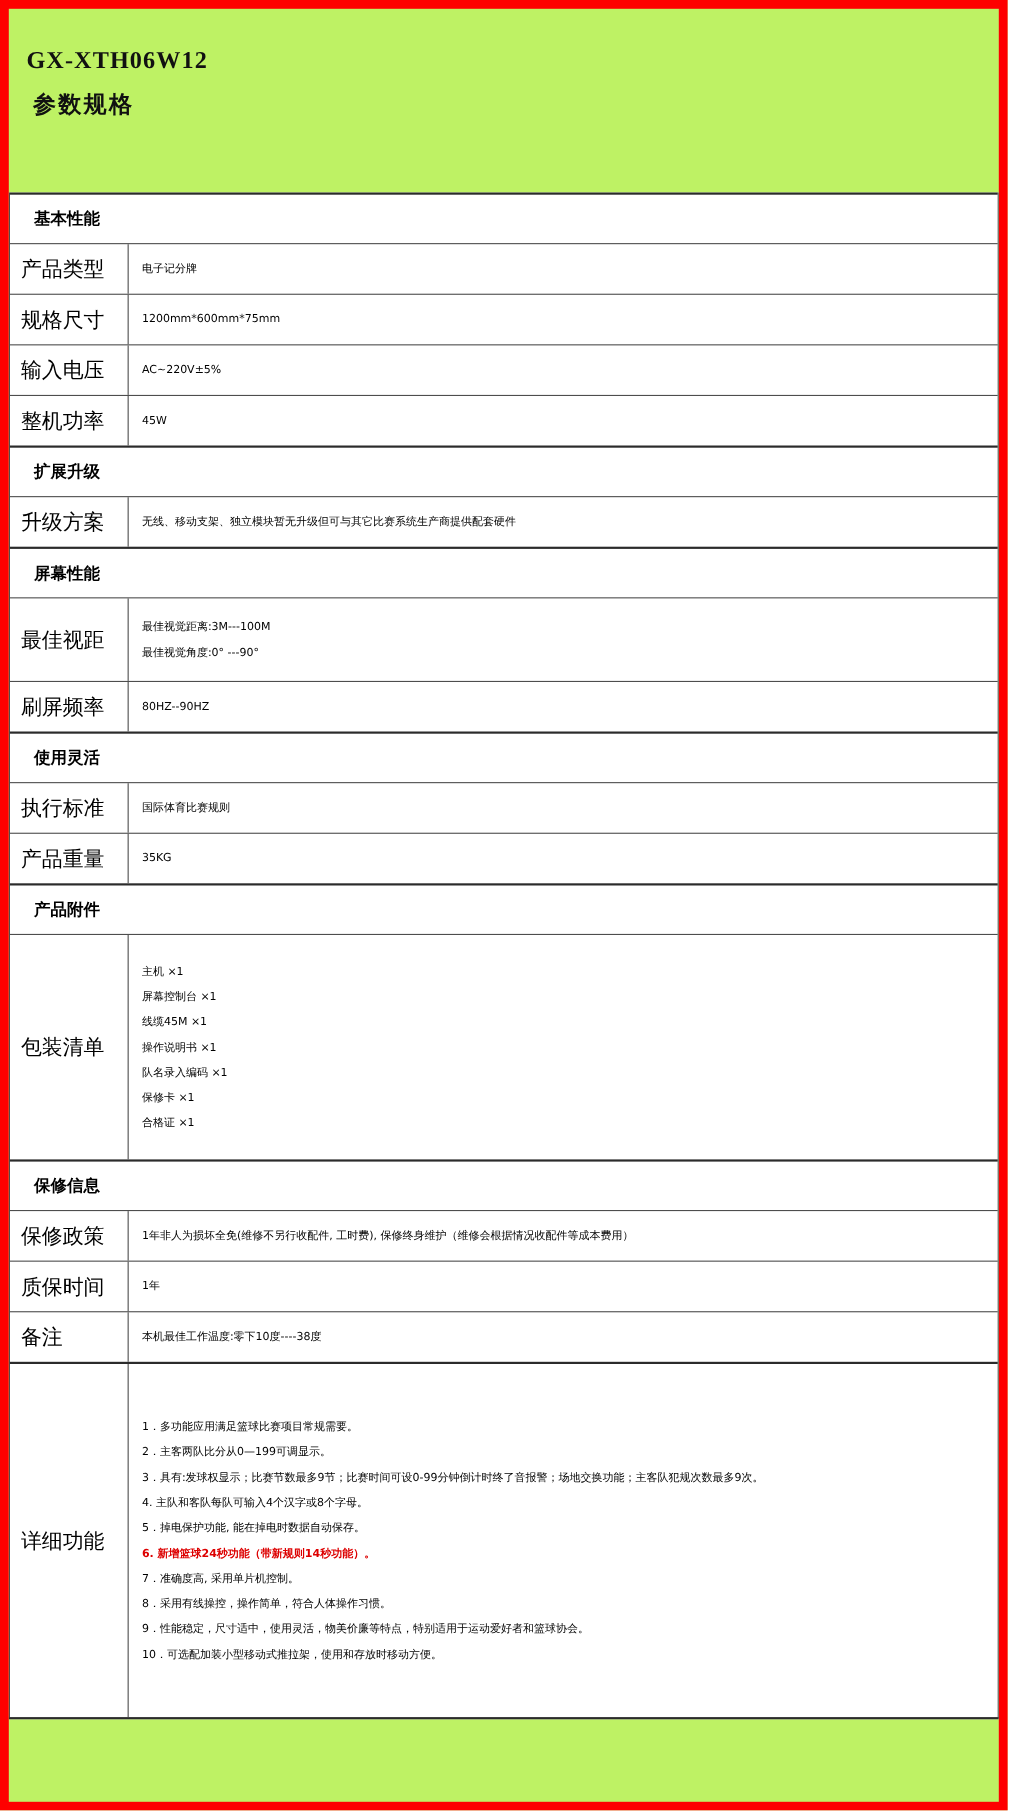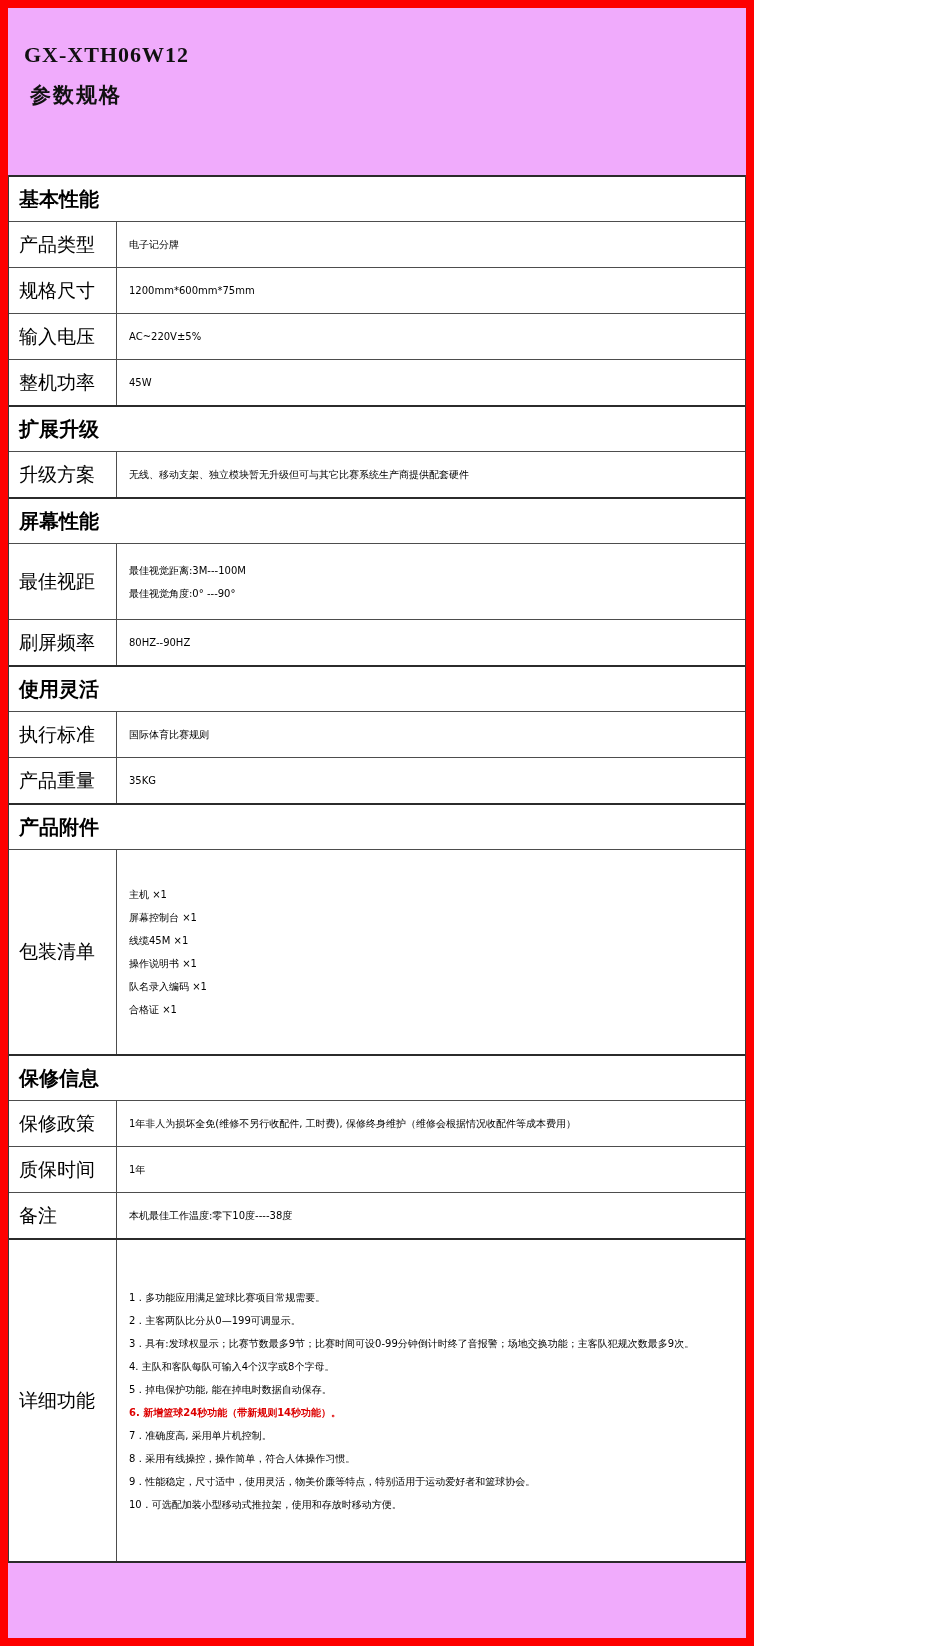--- a/index.html
+++ b/index.html
@@ -1,22 +1,22 @@
 <!DOCTYPE html>
 <html><head>
 <meta charset="utf-8">
 <style>
   * { margin:0; padding:0; box-sizing:border-box; }
   html,body { background:#fff; }
   body { font-family:"DejaVu Sans","Liberation Sans",sans-serif; color:#000; }
 
   .page {
     position:relative;
-    width:754px; height:1646px;
-    background:#f0abfc;
+    width:916px; height:1646px;
+    background:#bef264;
     border:8px solid #fe0000;
     overflow:hidden;
   }
 
   .page-header { padding:34px 0 0 16px; }
   .model-title {
     font-family:"Liberation Serif","DejaVu Serif",serif;
     font-weight:bold; font-size:22px; letter-spacing:1px; color:#111;
   }
   .spec-title {
@@ -29,22 +29,22 @@
     border-left:1px solid #3a3a3a;
     border-right:1px solid #3a3a3a;
     border-bottom:2px solid #2b2b2b;
     background:#fff;
   }
 
   .sec-title {
     min-height:46px;
     border-top:2px solid #2b2b2b;
     display:flex; align-items:center;
-    padding-left:10px;
-    font-weight:bold; font-size:20px; color:#000;
+    padding-left:22px;
+    font-weight:bold; font-size:15px; color:#000;
   }
 
   .row { display:flex; border-top:1px solid #4d4d4d; min-height:46px; }
   .row.sec-start { border-top:2px solid #2b2b2b; }
   .row .label {
     flex:0 0 108px; width:108px;
     border-right:1px solid #4d4d4d;
     display:flex; align-items:center;
     padding-left:10px;
     font-size:19px;
@@ -139,20 +139,21 @@
 
     <div class="sec-title">产品附件</div>
     <div class="row h-pack">
       <div class="label">包装清单</div>
       <div class="value">
         <div class="vline">主机 ×1</div>
         <div class="vline">屏幕控制台 ×1</div>
         <div class="vline">线缆45M ×1</div>
         <div class="vline">操作说明书 ×1</div>
         <div class="vline">队名录入编码 ×1</div>
+        <div class="vline">保修卡 ×1</div>
         <div class="vline">合格证 ×1</div>
       </div>
     </div>
 
     <div class="sec-title">保修信息</div>
     <div class="row">
       <div class="label">保修政策</div>
       <div class="value">
         <div class="vline">1年非人为损坏全免(维修不另行收配件, 工时费), 保修终身维护（维修会根据情况收配件等成本费用）</div>
       </div>

